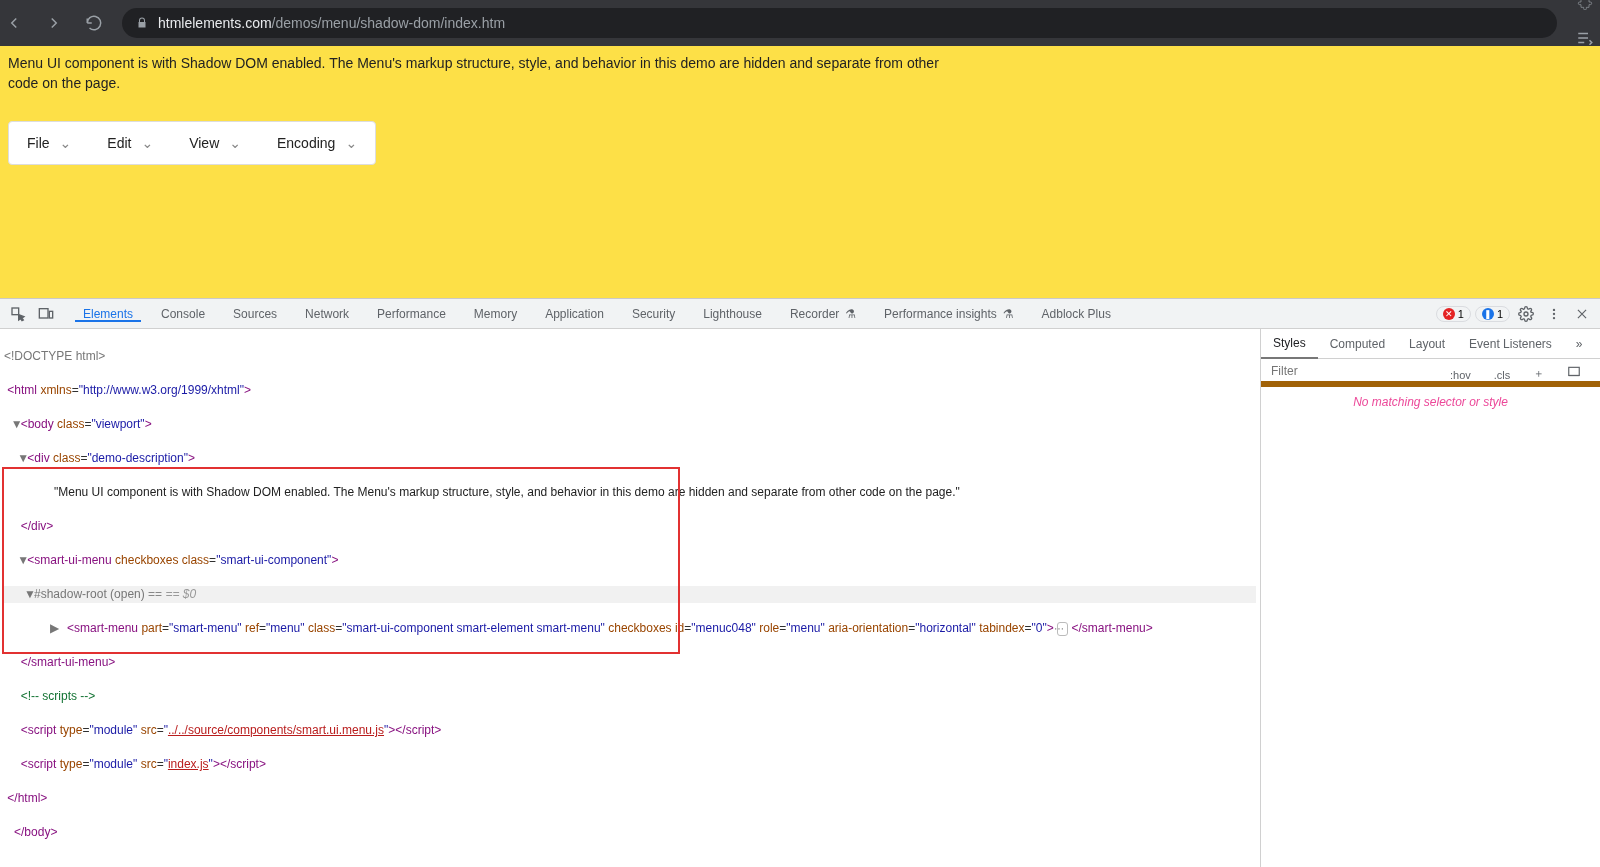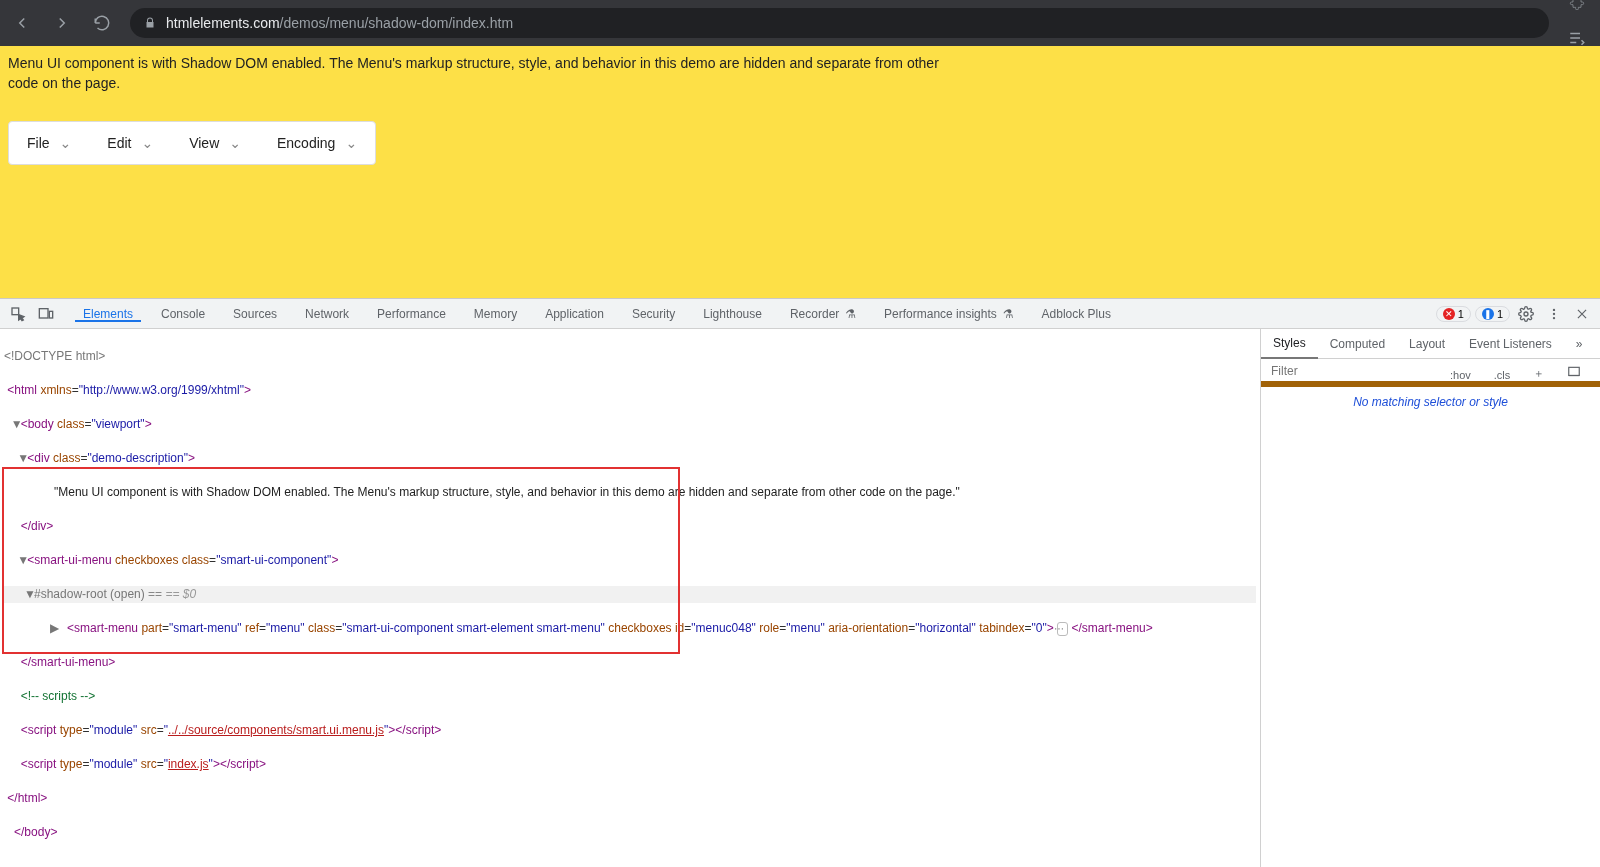--- a/index.html
+++ b/index.html
@@ -1,19 +1,19 @@
 <!DOCTYPE html>
 <html><head>
 <meta charset="utf-8">
 <style>
 * { margin: 0; padding: 0; box-sizing: border-box; font-family: Arial, Helvetica, sans-serif; }
 body { width: 1600px; height: 867px; overflow: hidden; background: #fff; display: flex; flex-direction: column; }
 
 
-.chrome-bar { background: #35363a; height: 46px; display: flex; align-items: center; padding: 0 8px; color: #9aa0a6; }
+.chrome-bar { background: #35363a; height: 46px; display: flex; align-items: center; padding: 0 0; color: #9aa0a6; }
 .chrome-nav { display: flex; align-items: center; gap: 12px; }
 .chrome-icon { display: flex; align-items: center; justify-content: center; width: 28px; height: 28px; cursor: pointer; }
 .chrome-icon svg { stroke: #9aa0a6; fill: none; }
 .omnibox { flex: 1; margin: 0 14px; height: 30px; background: #202124; border-radius: 15px; display: flex; align-items: center; padding: 0 14px; font-size: 14px; color: #9aa0a6; }
 .omnibox .lock { margin-right: 10px; display: flex; }
 .omnibox .url-host { color: #e8eaed; }
 .chrome-right { display: flex; align-items: center; gap: 8px; flex-direction: column; }
 .abp-badge { background: #e42324; color: #fff; font-size: 10px; font-weight: bold; border-radius: 3px; padding: 2px 4px; }
 .avatar { width: 22px; height: 22px; border-radius: 50%; background: #6b6e76; display: flex; align-items: center; justify-content: center; color: #ddd; font-size: 11px; }
 
@@ -60,21 +60,21 @@
 .shadow-line .eq { color: #888; }
 .shadow-line .d0 { color: #999; font-style: italic; }
 
 .styles-panel { width: 340px; border-left: 1px solid #d0d0d0; display: flex; flex-direction: column; background: #fff; }
 .styles-tabs { height: 30px; display: flex; align-items: stretch; border-bottom: 1px solid #d0d0d0; }
 .styles-tab { padding: 0 12px; display: flex; align-items: center; color: #5f6368; font-size: 12px; cursor: pointer; }
 .styles-tab.active { color: #202124; font-weight: 500; border-bottom: 2px solid #777; margin-bottom: -1px; }
 .styles-filter { height: 28px; display: flex; align-items: flex-end; border-bottom: 6px solid #a16207; padding: 0 6px; gap: 17px; }
 .styles-filter input { flex: 1; border: none; outline: none; font-size: 12px; padding: 3px 4px; color: #999; }
 .styles-filter .sf-btn { font-size: 11px; color: #5f6368; padding: 0 3px; cursor: pointer; }
-.no-match { color: #1d4ed8; font-style: italic; text-align: center; padding: 8px; font-size: 12px; }
+.no-match { color: #ec4899; font-style: italic; text-align: center; padding: 8px; font-size: 12px; }
 </style>
 </head>
 <body>
 
 <div class="chrome-bar">
   <div class="chrome-nav">
     <div class="chrome-icon">
         <svg width="18" height="18" viewBox="0 0 24 24" stroke-width="2">
           <path d="M15 18l-6-6 6-6"></path>
         </svg>

